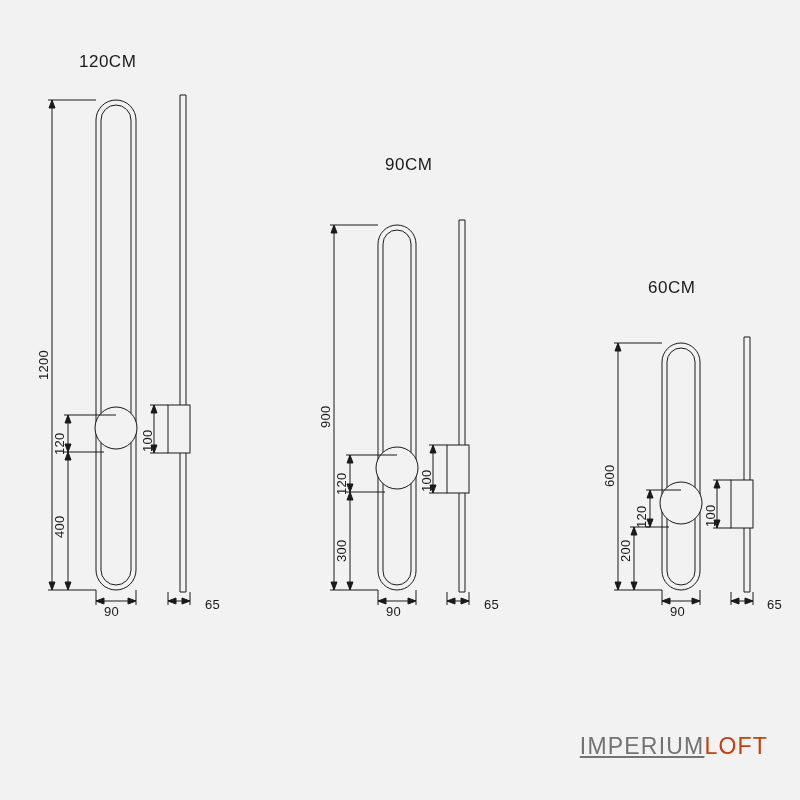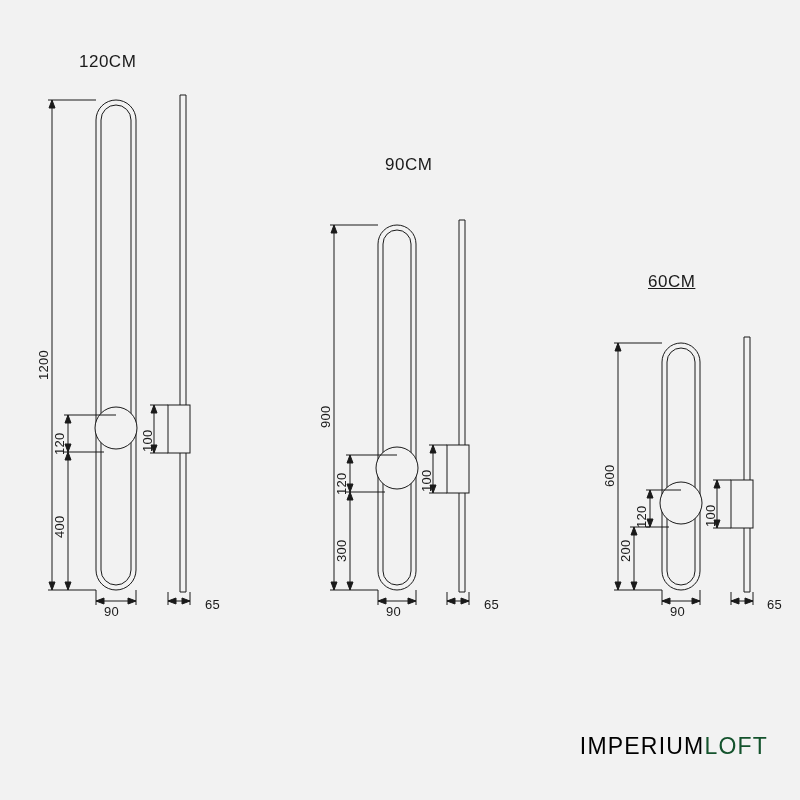--- a/index.html
+++ b/index.html
@@ -45,22 +45,22 @@
     transform: rotate(-90deg);
   }
   .brand {
     position: absolute;
     right: 32px;
     bottom: 40px;
     font-size: 23px;
     letter-spacing: 1.2px;
     font-family: "Liberation Sans", sans-serif;
   }
-  .brand .b1 { color: #000000; }
-  .brand .b2 { color: #14532d; }
+  .brand .b1 { color: #737373; text-decoration: underline; }
+  .brand .b2 { color: #c2410c; }
 </style>
 </head>
 <body>
 
 <div id="stage">
 
   <svg class="svg-layer" viewBox="0 0 800 800">
     <g stroke="#1a1a1a" fill="none" stroke-width="1" shape-rendering="geometricPrecision">
 
       <g>
@@ -257,21 +257,21 @@
   <div class="lbl dim" style="left:205px; top:597px;">65</div>
 
   <div class="lbl title" style="left:385px; top:155px;">90CM</div>
   <div class="lbl dim vert" style="left:318px; top:428px;">900</div>
   <div class="lbl dim vert" style="left:334px; top:495px;">120</div>
   <div class="lbl dim vert" style="left:334px; top:562px;">300</div>
   <div class="lbl dim vert" style="left:419px; top:492px;">100</div>
   <div class="lbl dim" style="left:386px; top:604px;">90</div>
   <div class="lbl dim" style="left:484px; top:597px;">65</div>
 
-  <div class="lbl title" style="left:648px; top:272px;text-decoration:underline;">60CM</div>
+  <div class="lbl title" style="left:648px; top:278px;">60CM</div>
   <div class="lbl dim vert" style="left:602px; top:487px;">600</div>
   <div class="lbl dim vert" style="left:634px; top:528px;">120</div>
   <div class="lbl dim vert" style="left:618px; top:562px;">200</div>
   <div class="lbl dim vert" style="left:703px; top:527px;">100</div>
   <div class="lbl dim" style="left:670px; top:604px;">90</div>
   <div class="lbl dim" style="left:767px; top:597px;">65</div>
 
   <div class="brand">
     <span class="b1">IMPERIUM</span><span class="b2">LOFT</span>
   </div>

